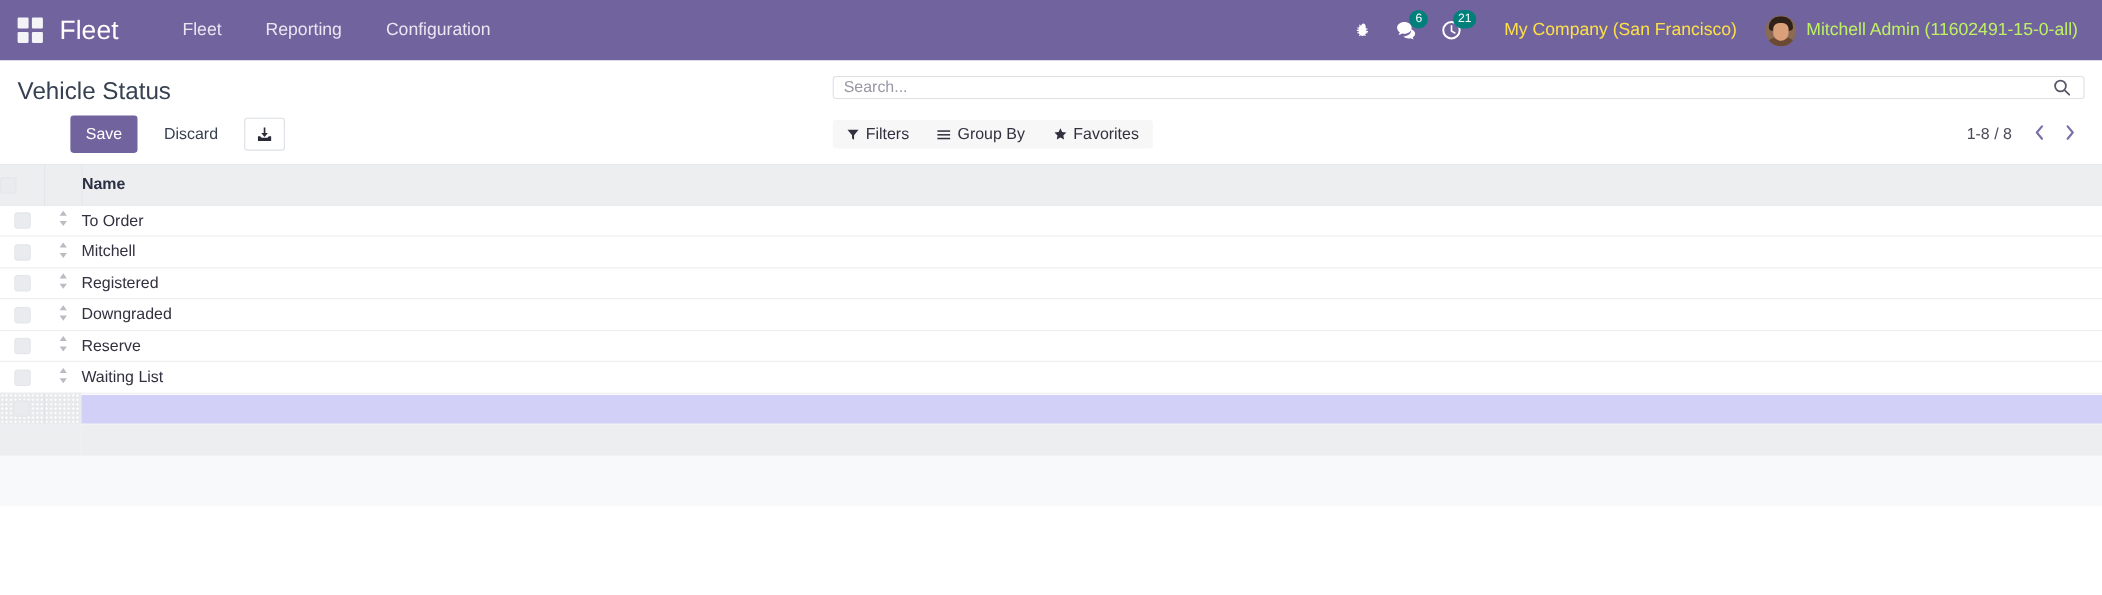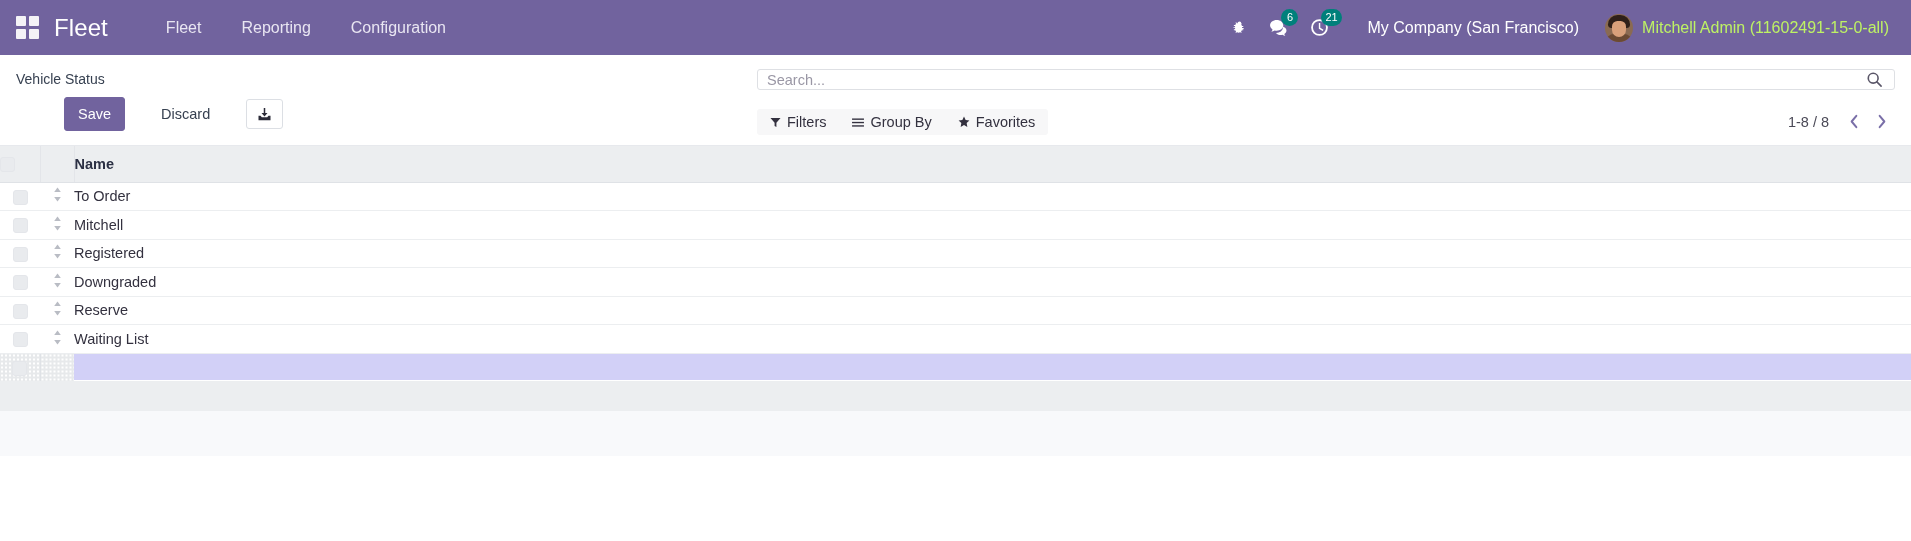--- a/index.html
+++ b/index.html
@@ -77,21 +77,21 @@
     font-size: 11px;
     line-height: 1;
     min-width: 17px;
     height: 17px;
     border-radius: 9px;
     display: flex; align-items: center; justify-content: center;
     padding: 0 4px;
     font-weight: 400;
   }
   .company-name {
-    color: #ffffff;
+    color: #fde047;
     font-size: 16px;
     padding: 0 16px 0 28px;
     white-space: nowrap;
     cursor: pointer;
   }
   .user-menu {
     display: flex;
     align-items: center;
     gap: 9px;
     padding: 0 6px 0 10px;
@@ -116,27 +116,27 @@
     background: #ffffff;
     border-bottom: 1px solid #e7e9ed;
     padding: 8px 16px 10px 16px;
     display: flex;
     align-items: flex-start;
     position: relative;
     min-height: 82px;
   }
   .cp-left { display: flex; flex-direction: column; }
   .page-title {
-    font-size: 14px;
+    font-size: 22px;
     color: #374151;
     font-weight: 400;
     margin: 9px 0 11px 0;
     line-height: 1;
   }
-  .btn-row { display: flex; align-items: center; gap: 22px; padding-left: 48px; }
+  .btn-row { display: flex; align-items: center; gap: 10px; padding-left: 48px; }
   .btn {
     font-size: 14.5px;
     padding: 6px 13px;
     border-radius: 3px;
     border: 1px solid transparent;
     background: #ffffff;
     cursor: pointer;
     line-height: 1.4;
     white-space: nowrap;
     font-family: "Liberation Sans", sans-serif;

